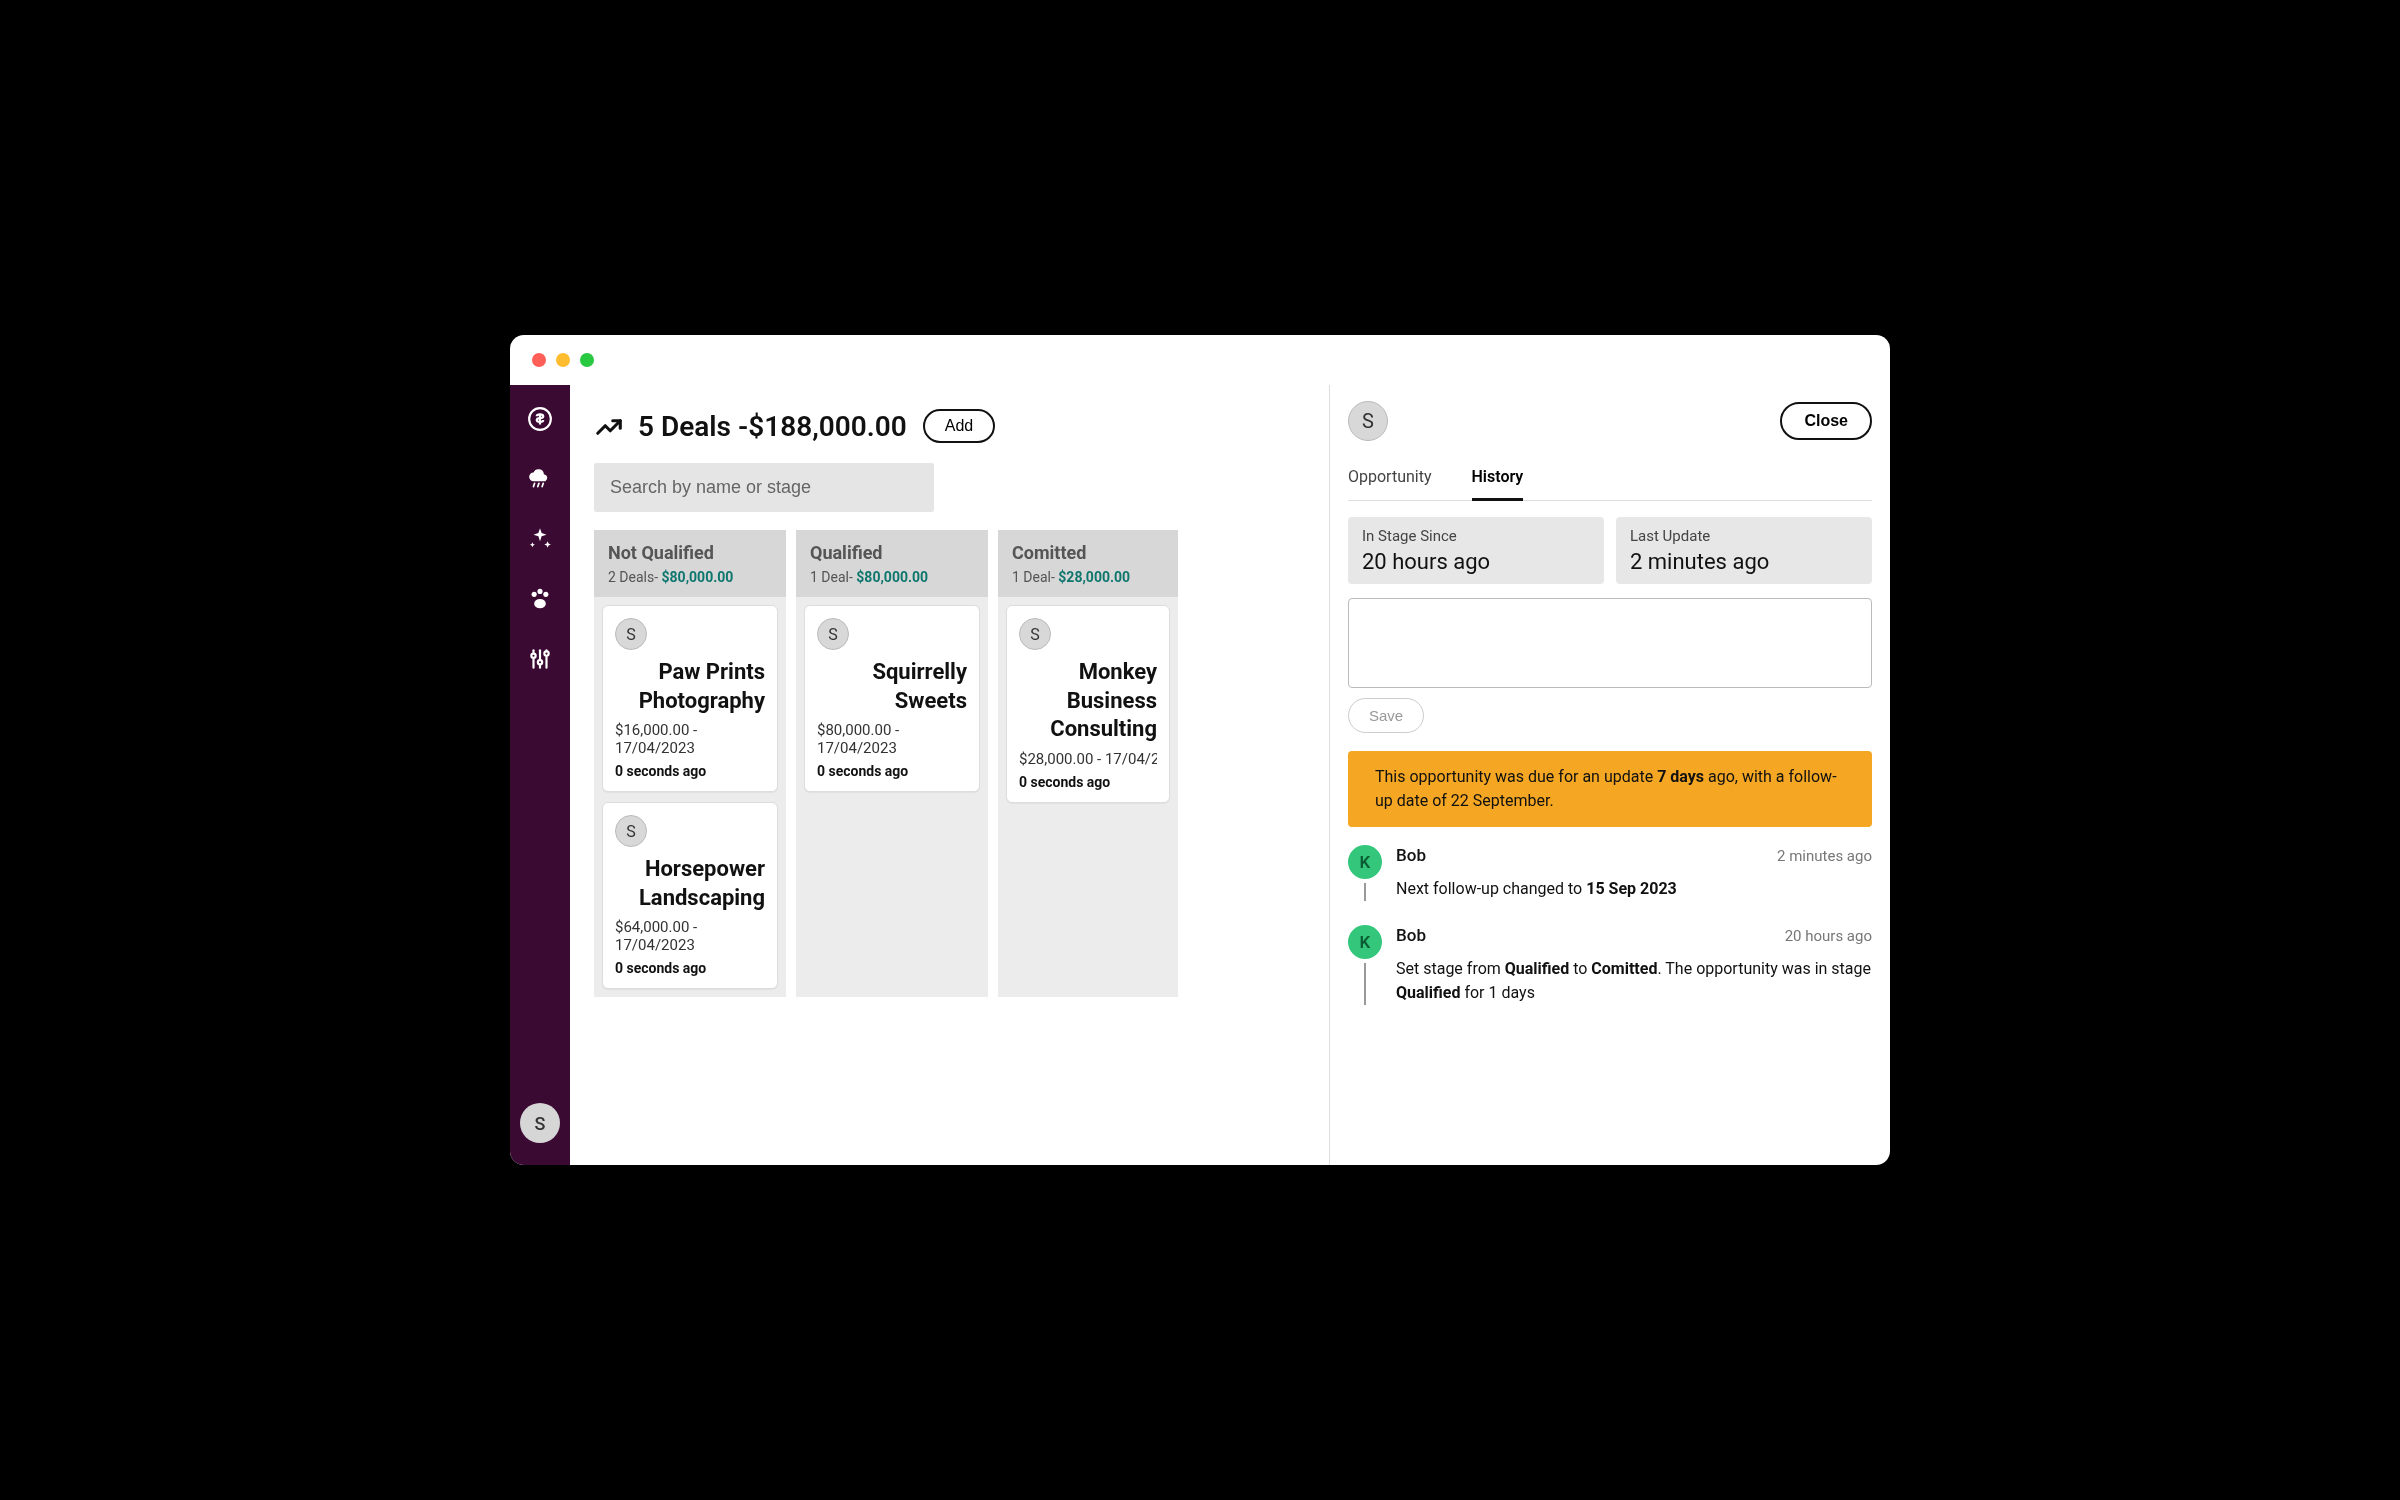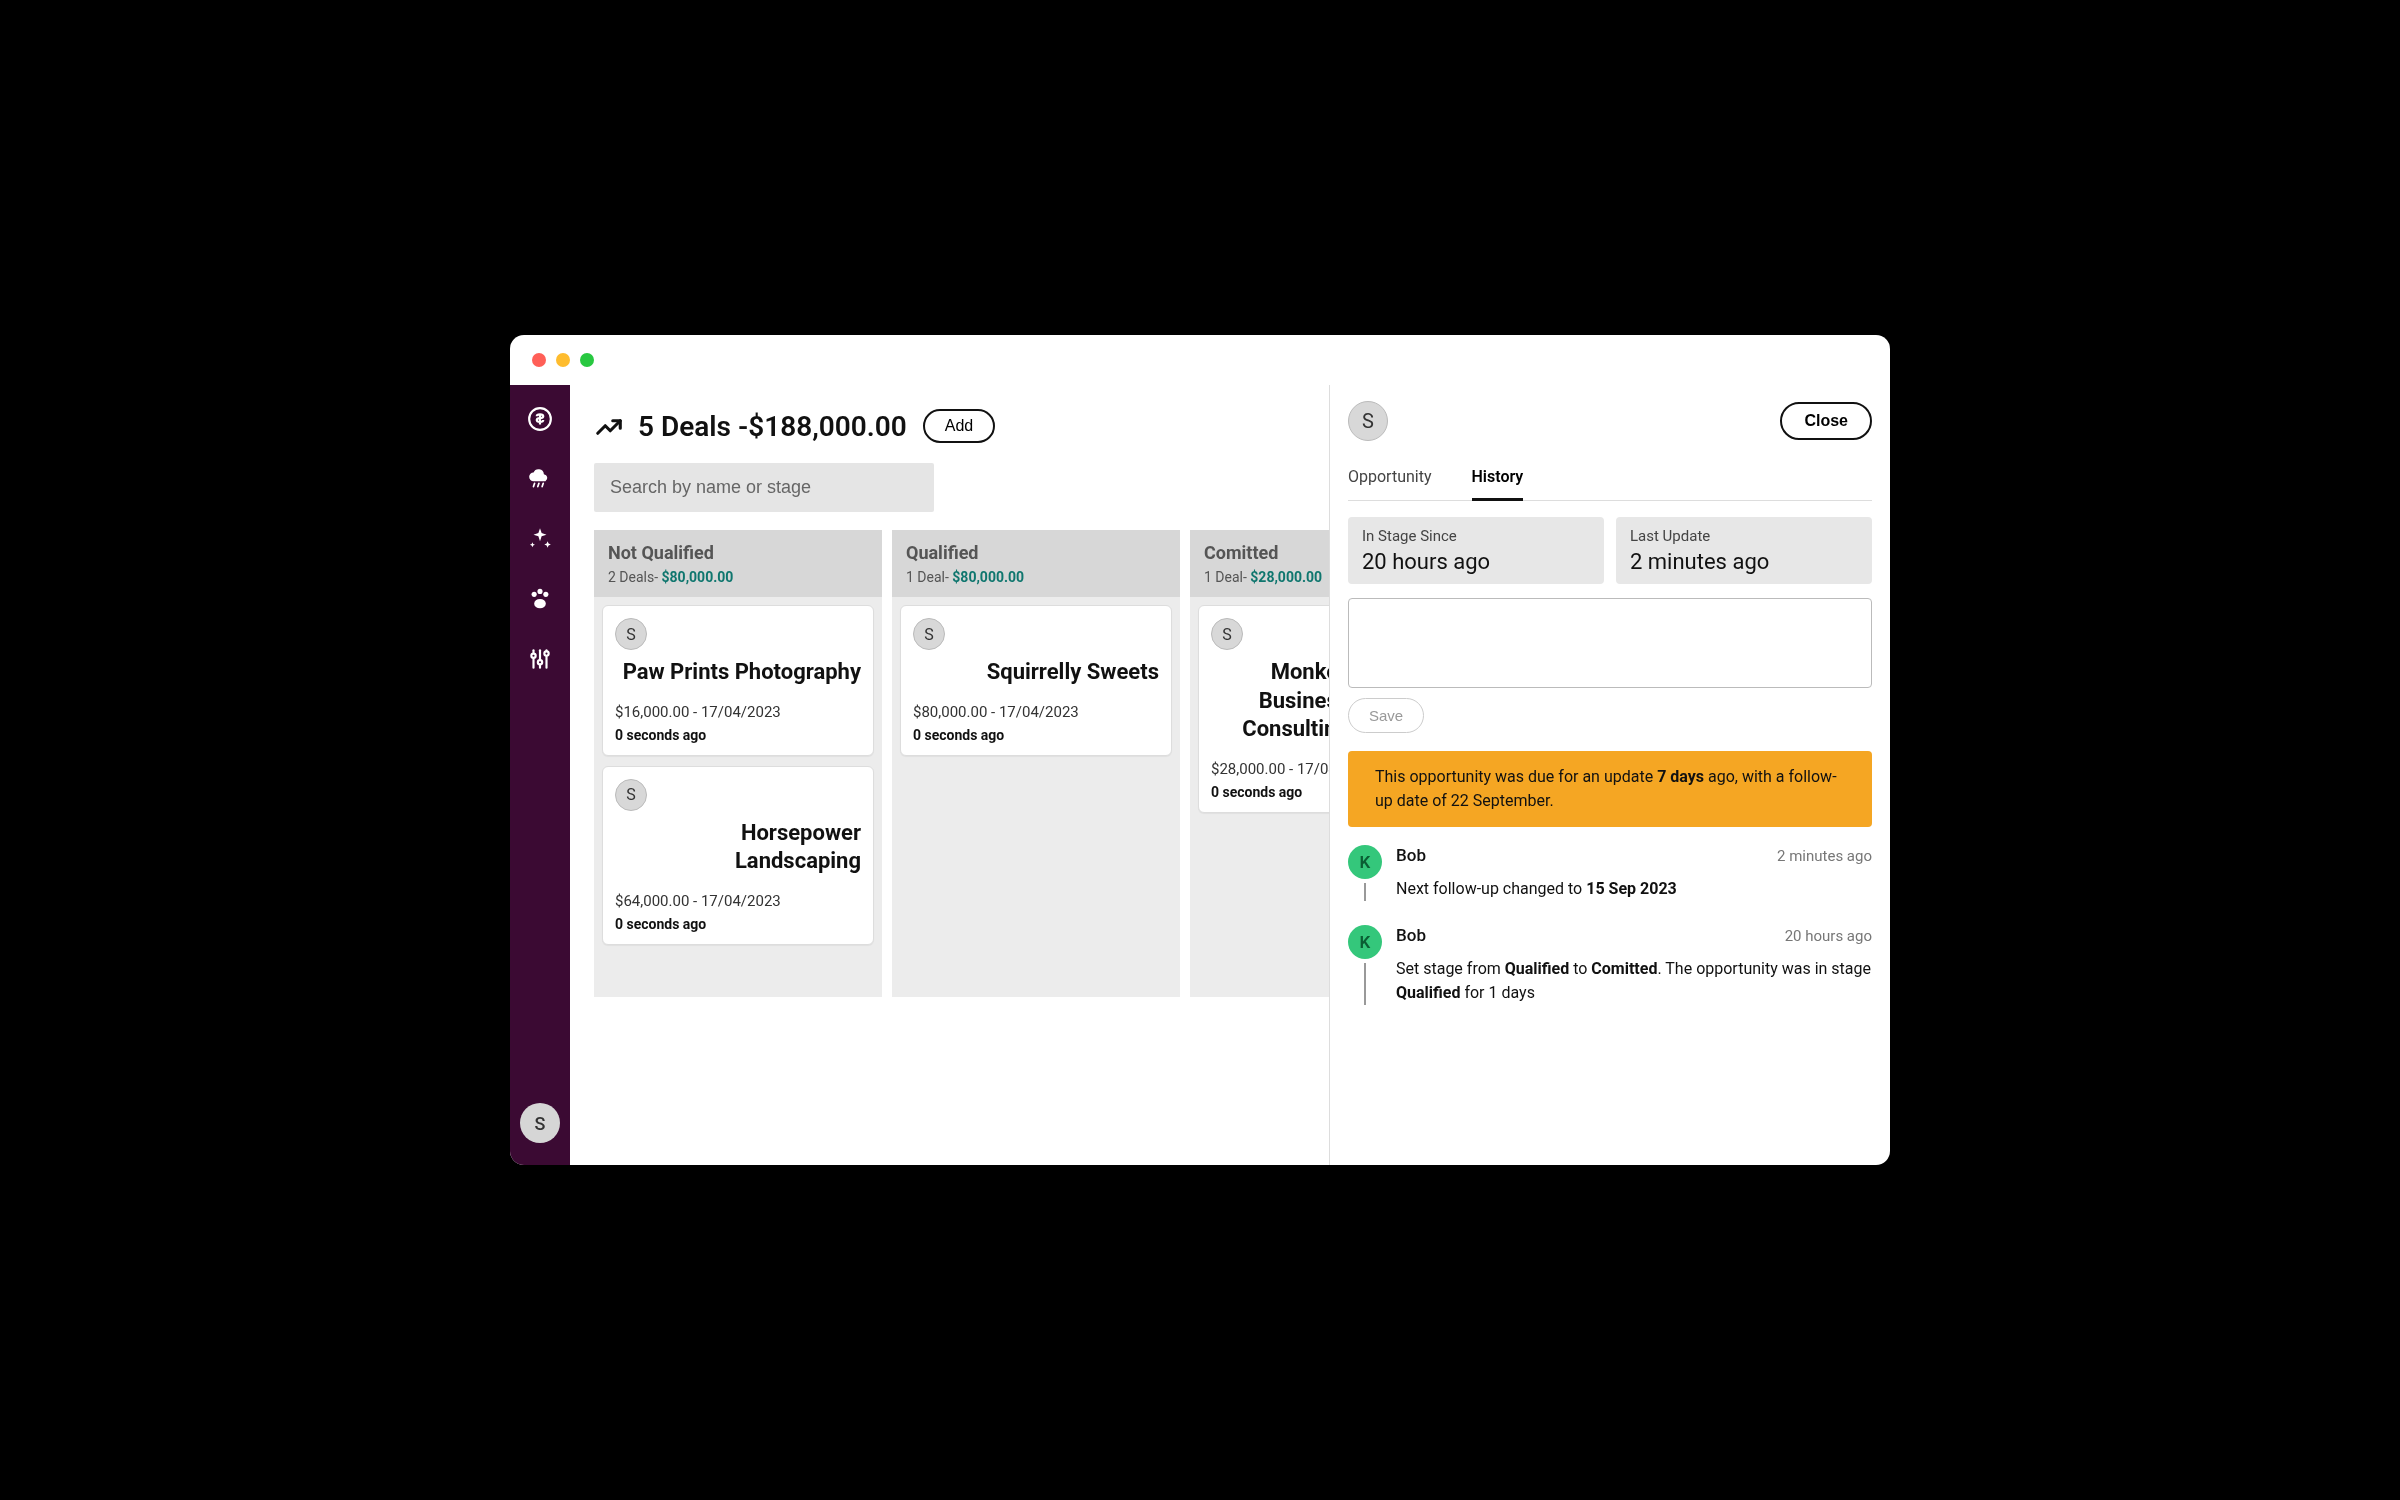--- a/index.html
+++ b/index.html
@@ -107,21 +107,21 @@
     color: #333;
   }
   .search::placeholder { color: #666; }
   .columns {
     display: flex;
     gap: 10px;
     min-width: 0;
     overflow: hidden;
   }
   .col {
-    width: 288px;
+    width: 192px;
     flex-shrink: 0;
     display: flex;
     flex-direction: column;
   }
   .col-head {
     background: #d7d7d7;
     padding: 12px 14px;
   }
   .col-title { font-size: 18px; font-weight: 700; color: #555; }
   .col-sub { font-size: 14px; color: #555; margin-top: 6px;}
@@ -142,21 +142,21 @@
     box-shadow: 0 1px 1px rgba(0,0,0,.05);
     cursor: pointer;
   }
   .card .avatar {
     width: 32px; height: 32px; border-radius: 50%;
     background: #d8d8d8; border:1px solid #bbb;
     display:flex;align-items:center;justify-content:center;
     font-size:16px; color:#333; margin-bottom: 8px;
   }
   .card .name { font-size: 22px; font-weight: 700; color: #111; line-height:1.3;text-align:right;}
-  .card .meta { font-size: 15px; color:#333; margin-top:16px;}
+  .card .meta { font-size: 15px; color:#333; margin-top:6px;}
   .card .ago { font-size: 14px; font-weight:700; margin-top:6px; color:#111;}
 
   
   .panel {
     width: 560px;
     flex-shrink: 0;
     display: flex;
     flex-direction: column;
     padding: 16px 18px 0 18px;
     overflow: hidden;

